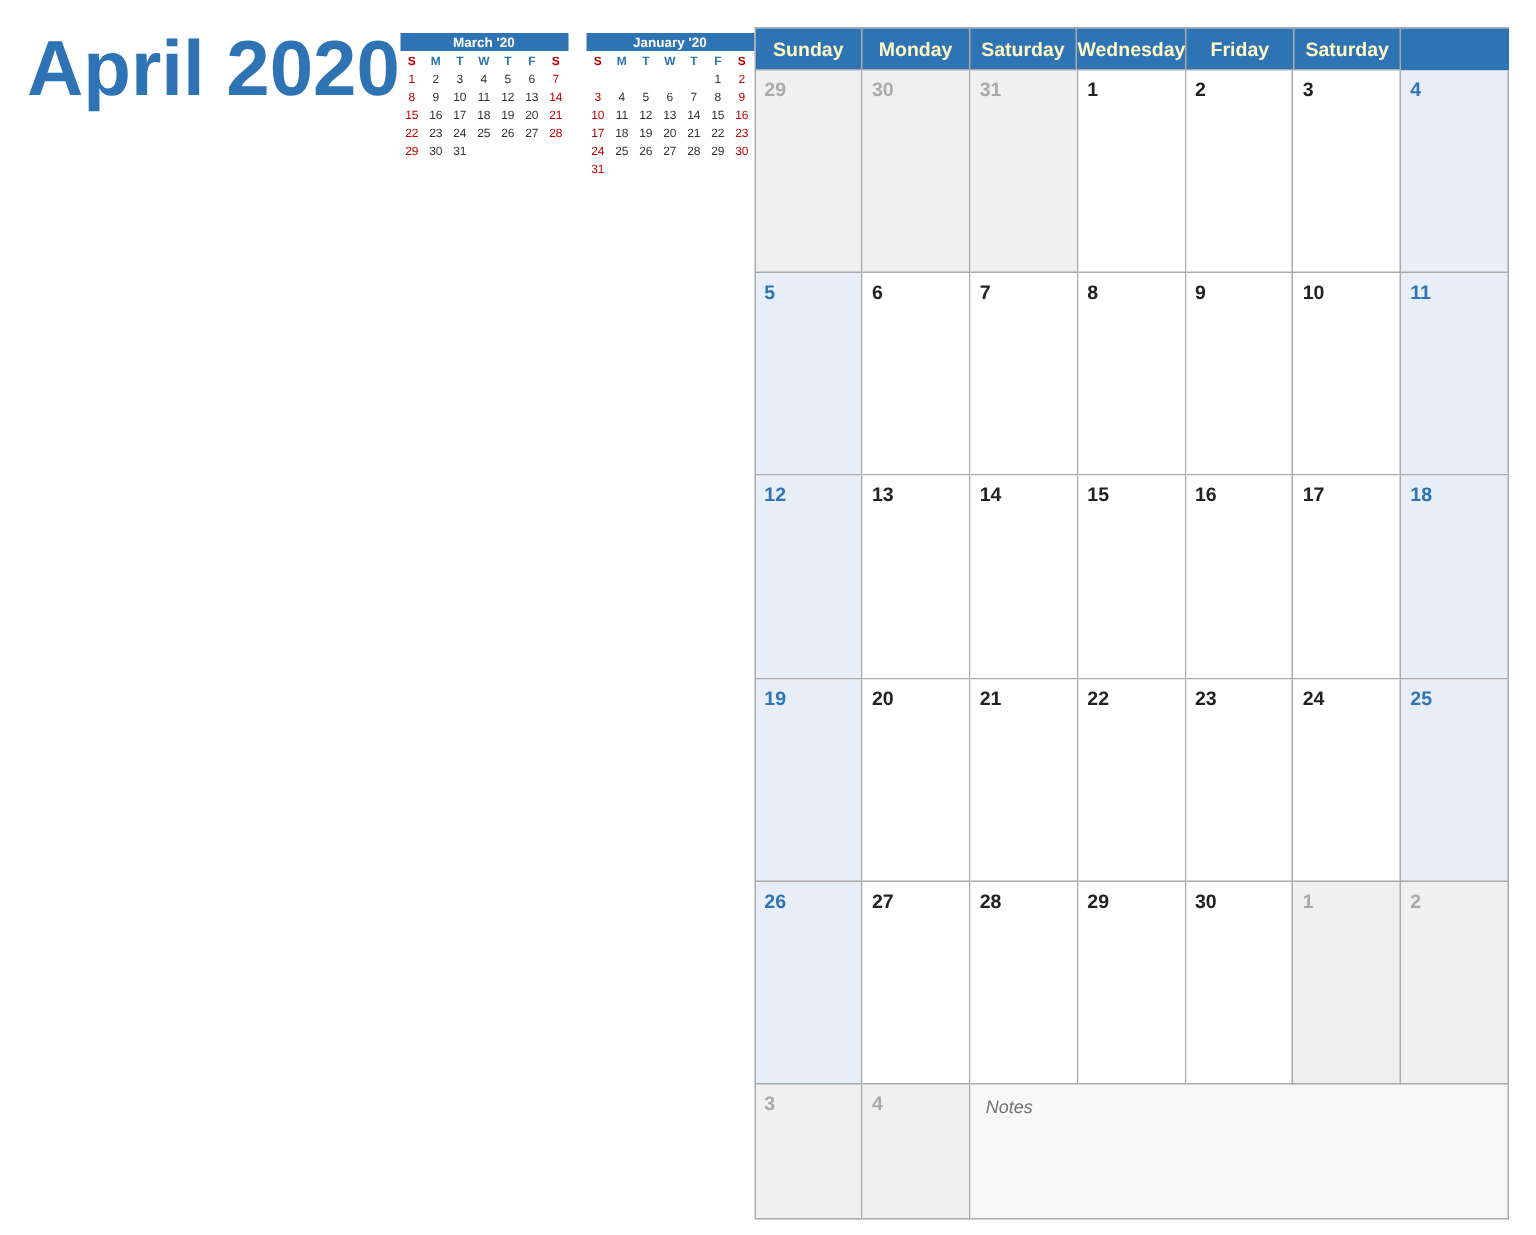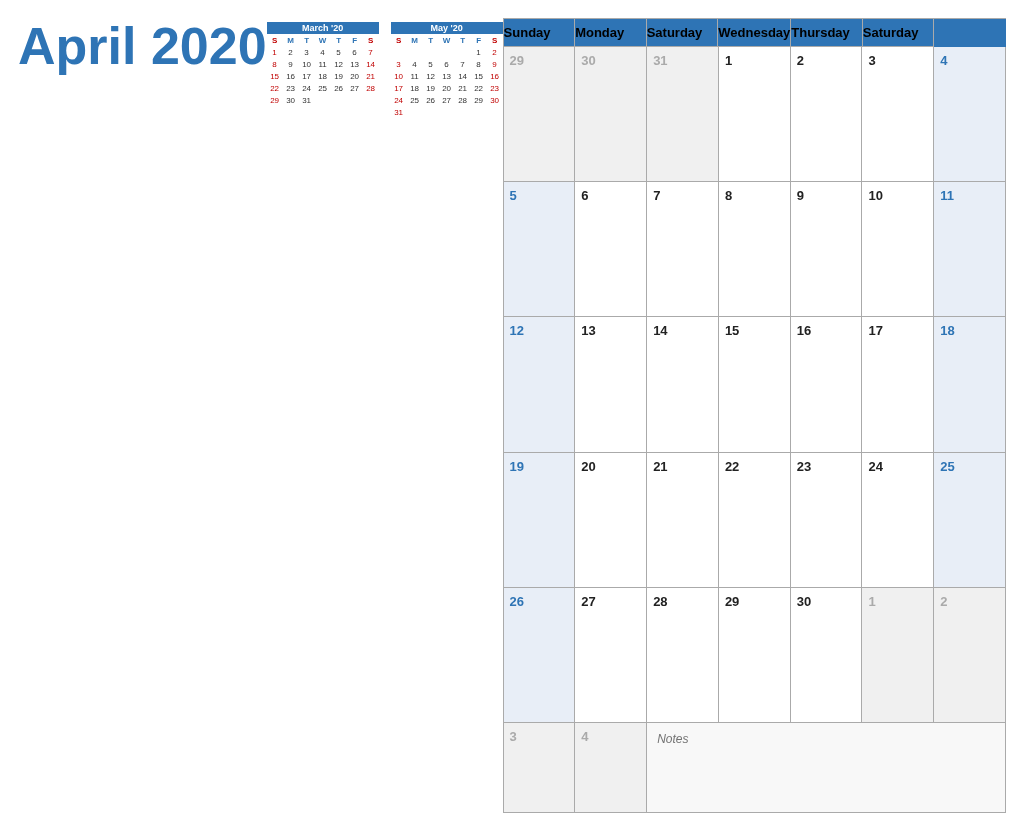--- a/index.html
+++ b/index.html
@@ -93,23 +93,24 @@
       border-top: 1px solid #aaa;
     }
 
     .cal-header-row {
       display: grid;
       grid-template-columns: repeat(7, 1fr);
       background: #2E74B5;
     }
 
     .cal-header-cell {
-      color: #000000;
+      color: #fef9c3;
       font-size: 13px;
       font-weight: 600;
+      text-align: center;
       padding: 6px 0;
       border-right: 1px solid #aaa;
       border-bottom: 1px solid #aaa;
     }
 
     .cal-body {
       flex: 1;
       display: flex;
       flex-direction: column;
     }
@@ -224,21 +225,21 @@
           <span class="day-num">26</span>
           <span class="day-num">27</span>
           <span class="day-num saturday">28</span>
           <span class="day-num sunday">29</span>
           <span class="day-num">30</span>
           <span class="day-num">31</span>
         </div>
       </div>
 
       <div class="mini-cal">
-        <div class="mini-cal-header">May '20</div>
+        <div class="mini-cal-header">January '20</div>
         <div class="mini-cal-grid">
           <span class="day-label sunday">S</span>
           <span class="day-label">M</span>
           <span class="day-label">T</span>
           <span class="day-label">W</span>
           <span class="day-label">T</span>
           <span class="day-label">F</span>
           <span class="day-label saturday">S</span>
           <span class="day-num empty">-</span>
           <span class="day-num empty">-</span>
@@ -281,21 +282,21 @@
     </div>
   </div>
 
   <div class="calendar">
 
     <div class="cal-header-row">
       <div class="cal-header-cell">Sunday</div>
       <div class="cal-header-cell">Monday</div>
       <div class="cal-header-cell">Saturday</div>
       <div class="cal-header-cell">Wednesday</div>
-      <div class="cal-header-cell">Thursday</div>
+      <div class="cal-header-cell">Friday</div>
       <div class="cal-header-cell">Saturday</div>
     </div>
 
     <div class="cal-body">
 
       <div class="cal-row">
         <div class="cal-cell out-of-month"><span class="day-number gray">29</span></div>
         <div class="cal-cell out-of-month"><span class="day-number gray">30</span></div>
         <div class="cal-cell out-of-month"><span class="day-number gray">31</span></div>
         <div class="cal-cell"><span class="day-number">1</span></div>

